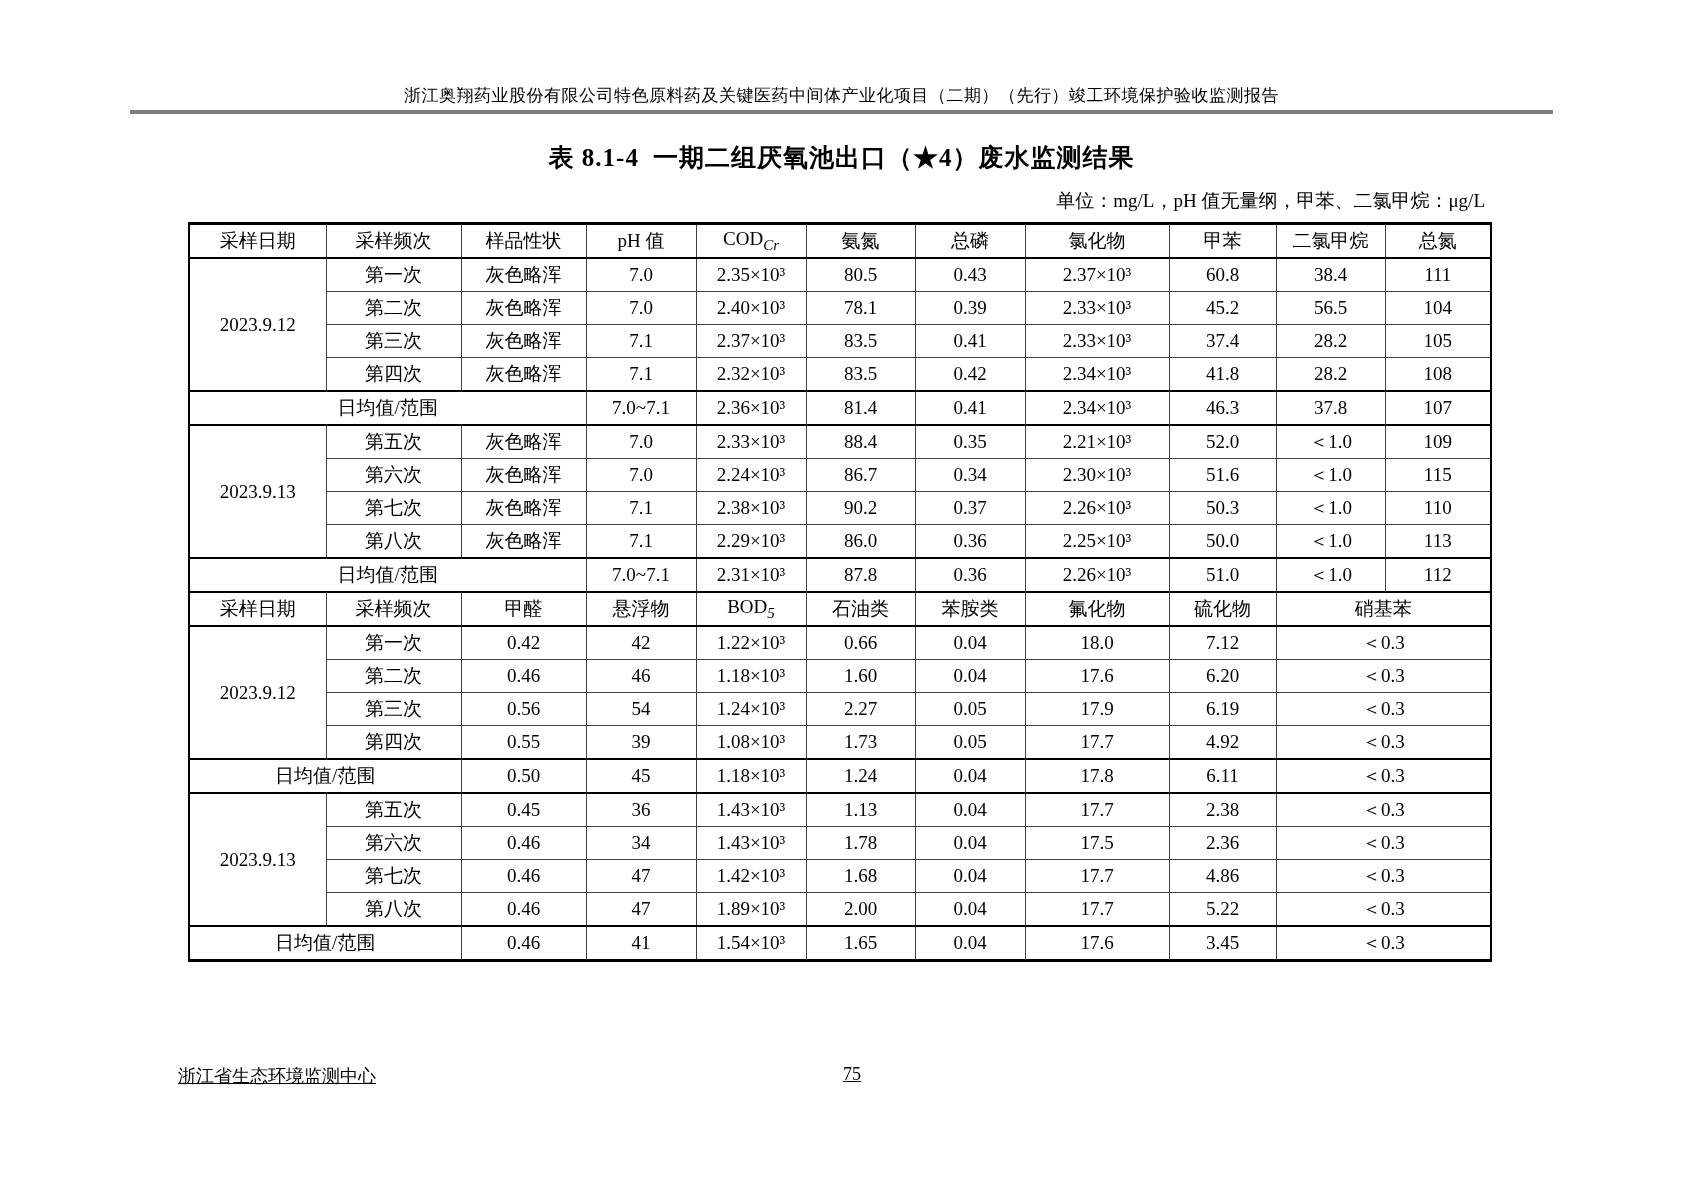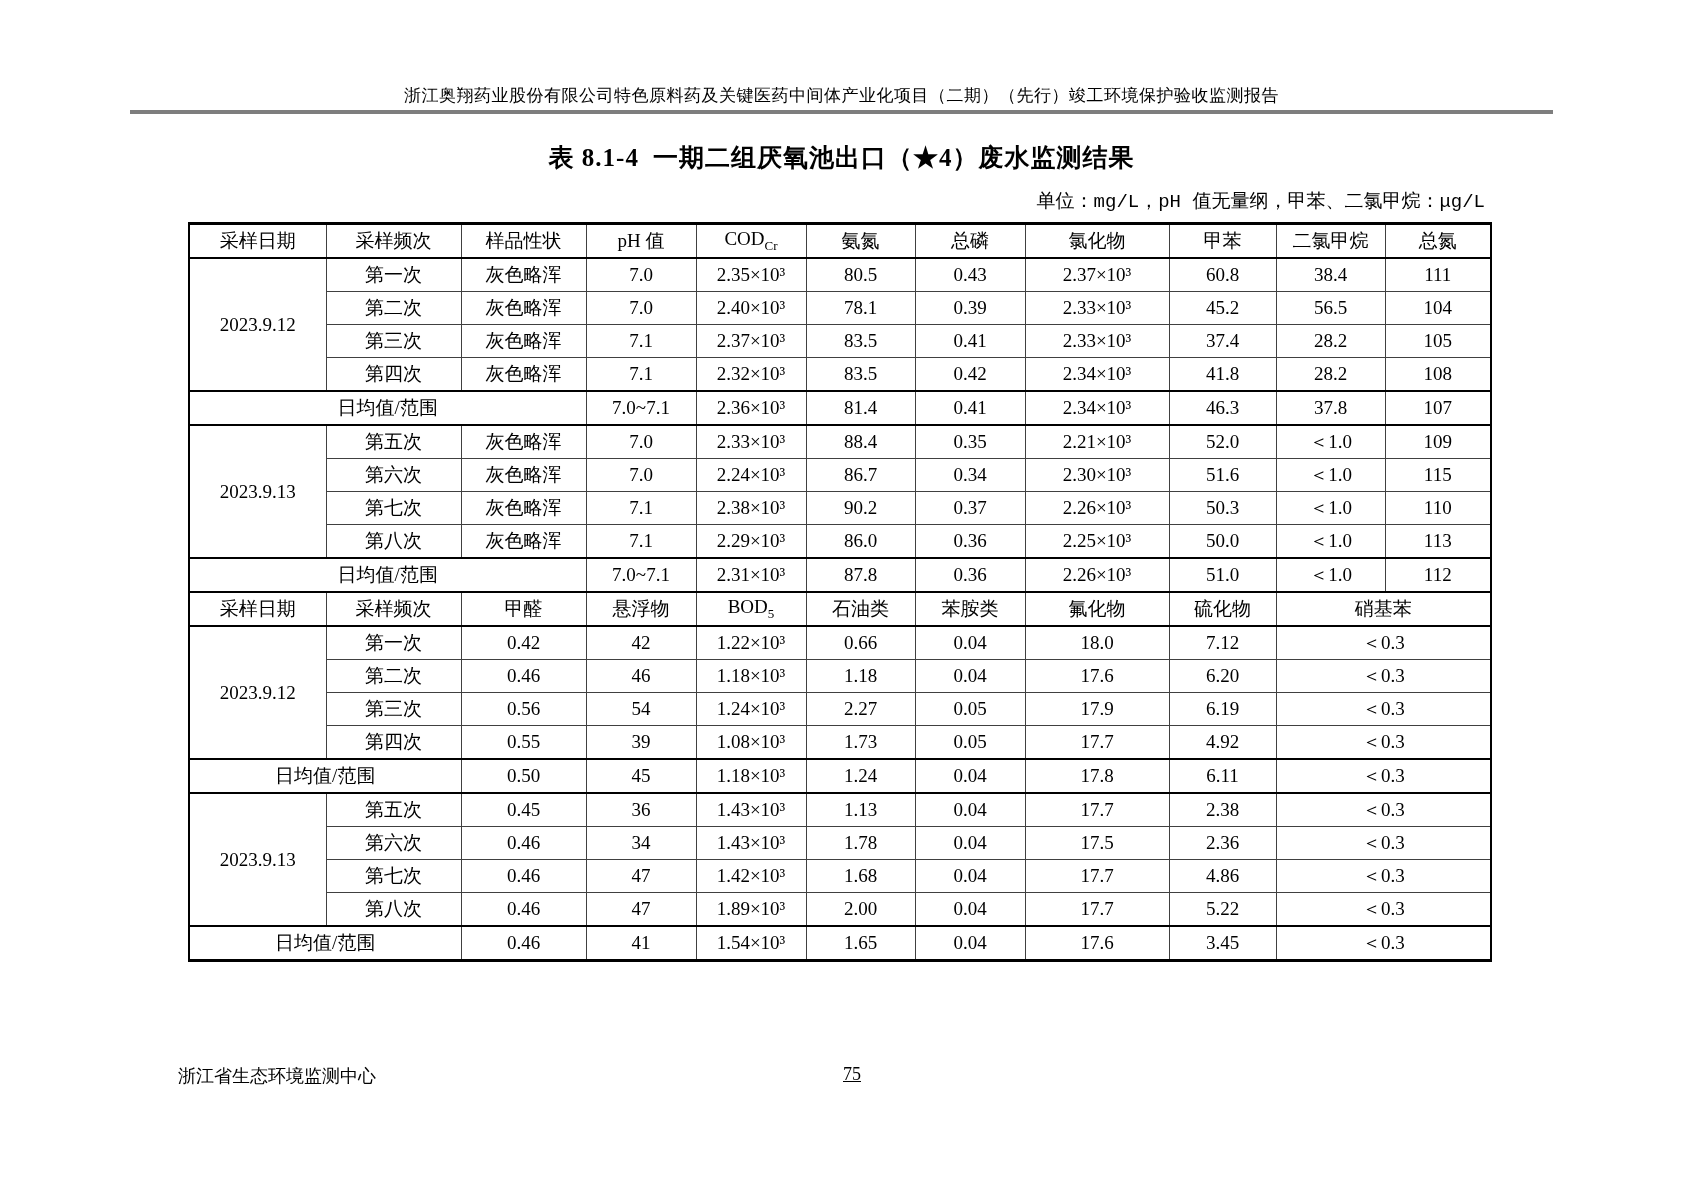--- a/index.html
+++ b/index.html
@@ -11,34 +11,34 @@
   .doc-header {
     position:absolute; top:84px; left:130px; width:1423px;
     text-align:center; font-size:17px; letter-spacing:0.5px; white-space:nowrap;
   }
   .header-rule { position:absolute; top:110px; left:130px; width:1423px; height:4px; background:#7e7e7e; }
   .doc-title {
     position:absolute; top:141px; left:0; width:1683px; text-align:center;
     font-size:25px; font-weight:bold; letter-spacing:1px;
   }
   .doc-title .tprefix { margin-right:14px;font-family:Liberation Serif, serif; }
-  .unit-note { position:absolute; top:188px; right:198px; font-size:19px;font-family:Liberation Mono, monospace; }
+  .unit-note { position:absolute; top:188px; right:198px; font-size:19px; }
   table.monitor {
     position:absolute; top:222px; left:188px; width:1302px;
     border-collapse:collapse; table-layout:fixed; font-size:19px;
     border-top:3px solid #000; border-bottom:3px solid #000;
     border-left:2px solid #000; border-right:2px solid #000;
   }
   table.monitor td {
     border:1px solid #404040; height:32px; padding:0 2px;
     text-align:center; vertical-align:middle; overflow:hidden; white-space:nowrap;
   }
   table.monitor tr.sep td { border-top:2px solid #000; }
-  sub { font-size:13px; }
-  .footer-left { position:absolute; top:1064px; left:178px; font-size:18px; }
+  sub { font-size:15px;font-style:italic; }
+  .footer-left { position:absolute; top:1064px; left:178px; font-size:18px;text-decoration:underline; }
   .page-number { position:absolute; top:1064px; left:852px; transform:translateX(-50%); font-size:18px;text-decoration:underline; }
 </style>
 </head>
 <body>
 
 <div class="page">
 
   <div class="doc-header">浙江奥翔药业股份有限公司特色原料药及关键医药中间体产业化项目（二期）（先行）竣工环境保护验收监测报告</div>
   <div class="header-rule"></div>
 
@@ -221,21 +221,21 @@
       <td>0.04</td>
       <td>18.0</td>
       <td>7.12</td>
       <td colspan="2">＜0.3</td>
     </tr>
     <tr>
       <td>第二次</td>
       <td>0.46</td>
       <td>46</td>
       <td>1.18×10³</td>
-      <td>1.18</td>
+      <td>1.60</td>
       <td>0.04</td>
       <td>17.6</td>
       <td>6.20</td>
       <td colspan="2">＜0.3</td>
     </tr>
     <tr>
       <td>第三次</td>
       <td>0.56</td>
       <td>54</td>
       <td>1.24×10³</td>

